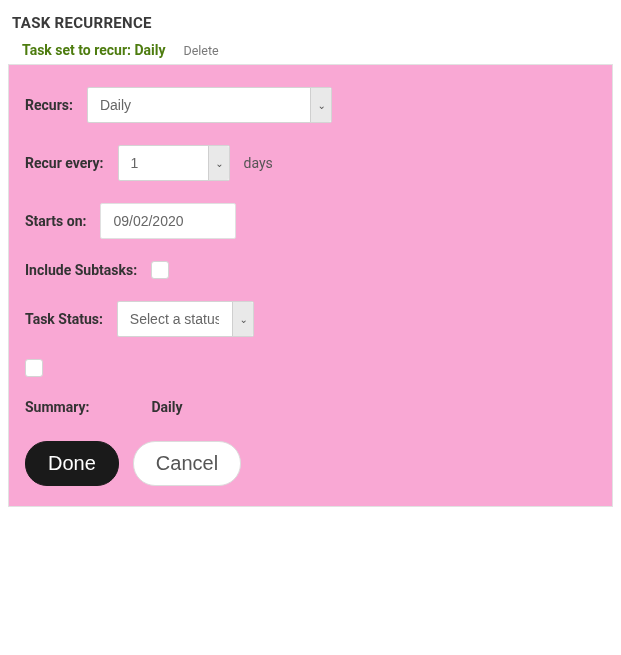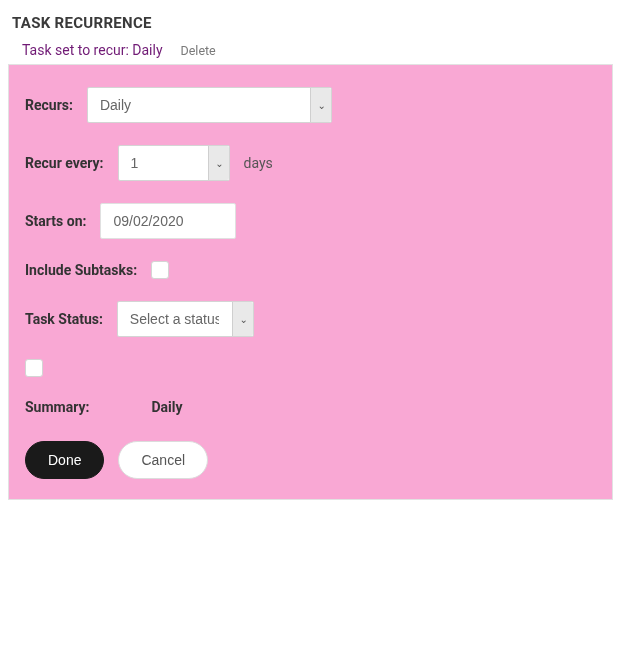--- a/index.html
+++ b/index.html
@@ -23,22 +23,22 @@
       padding: 6px 4px 10px 4px;
     }
     .subtitle-row {
       display: flex;
       align-items: center;
       gap: 18px;
       padding: 0 4px 6px 14px;
     }
     .subtitle {
       font-size: 14px;
-      font-weight: 400;
-      color: #701a75;
+      font-weight: 700;
+      color: #4d7c0f;
     }
     .delete-link {
       font-size: 12.5px;
       color: #7a7a7a;
       cursor: pointer;
     }
     .panel {
       border: 1px solid #e2e2e2;
       padding: 22px 16px 20px 16px;
       background: #f9a8d4;
@@ -177,21 +177,21 @@
       margin-left: 48px;
     }
     .button-row {
       display: flex;
       gap: 14px;
       margin-top: 26px;
     }
     .btn {
       border-radius: 22px;
       padding: 10px 22px;
-      font-size: 14px;
+      font-size: 20px;
       cursor: pointer;
       border: 1px solid transparent;
     }
     .btn-primary {
       background: #1a1a1a;
       color: #fff;
       border-color: #1a1a1a;
     }
     .btn-secondary {
       background: #fff;

